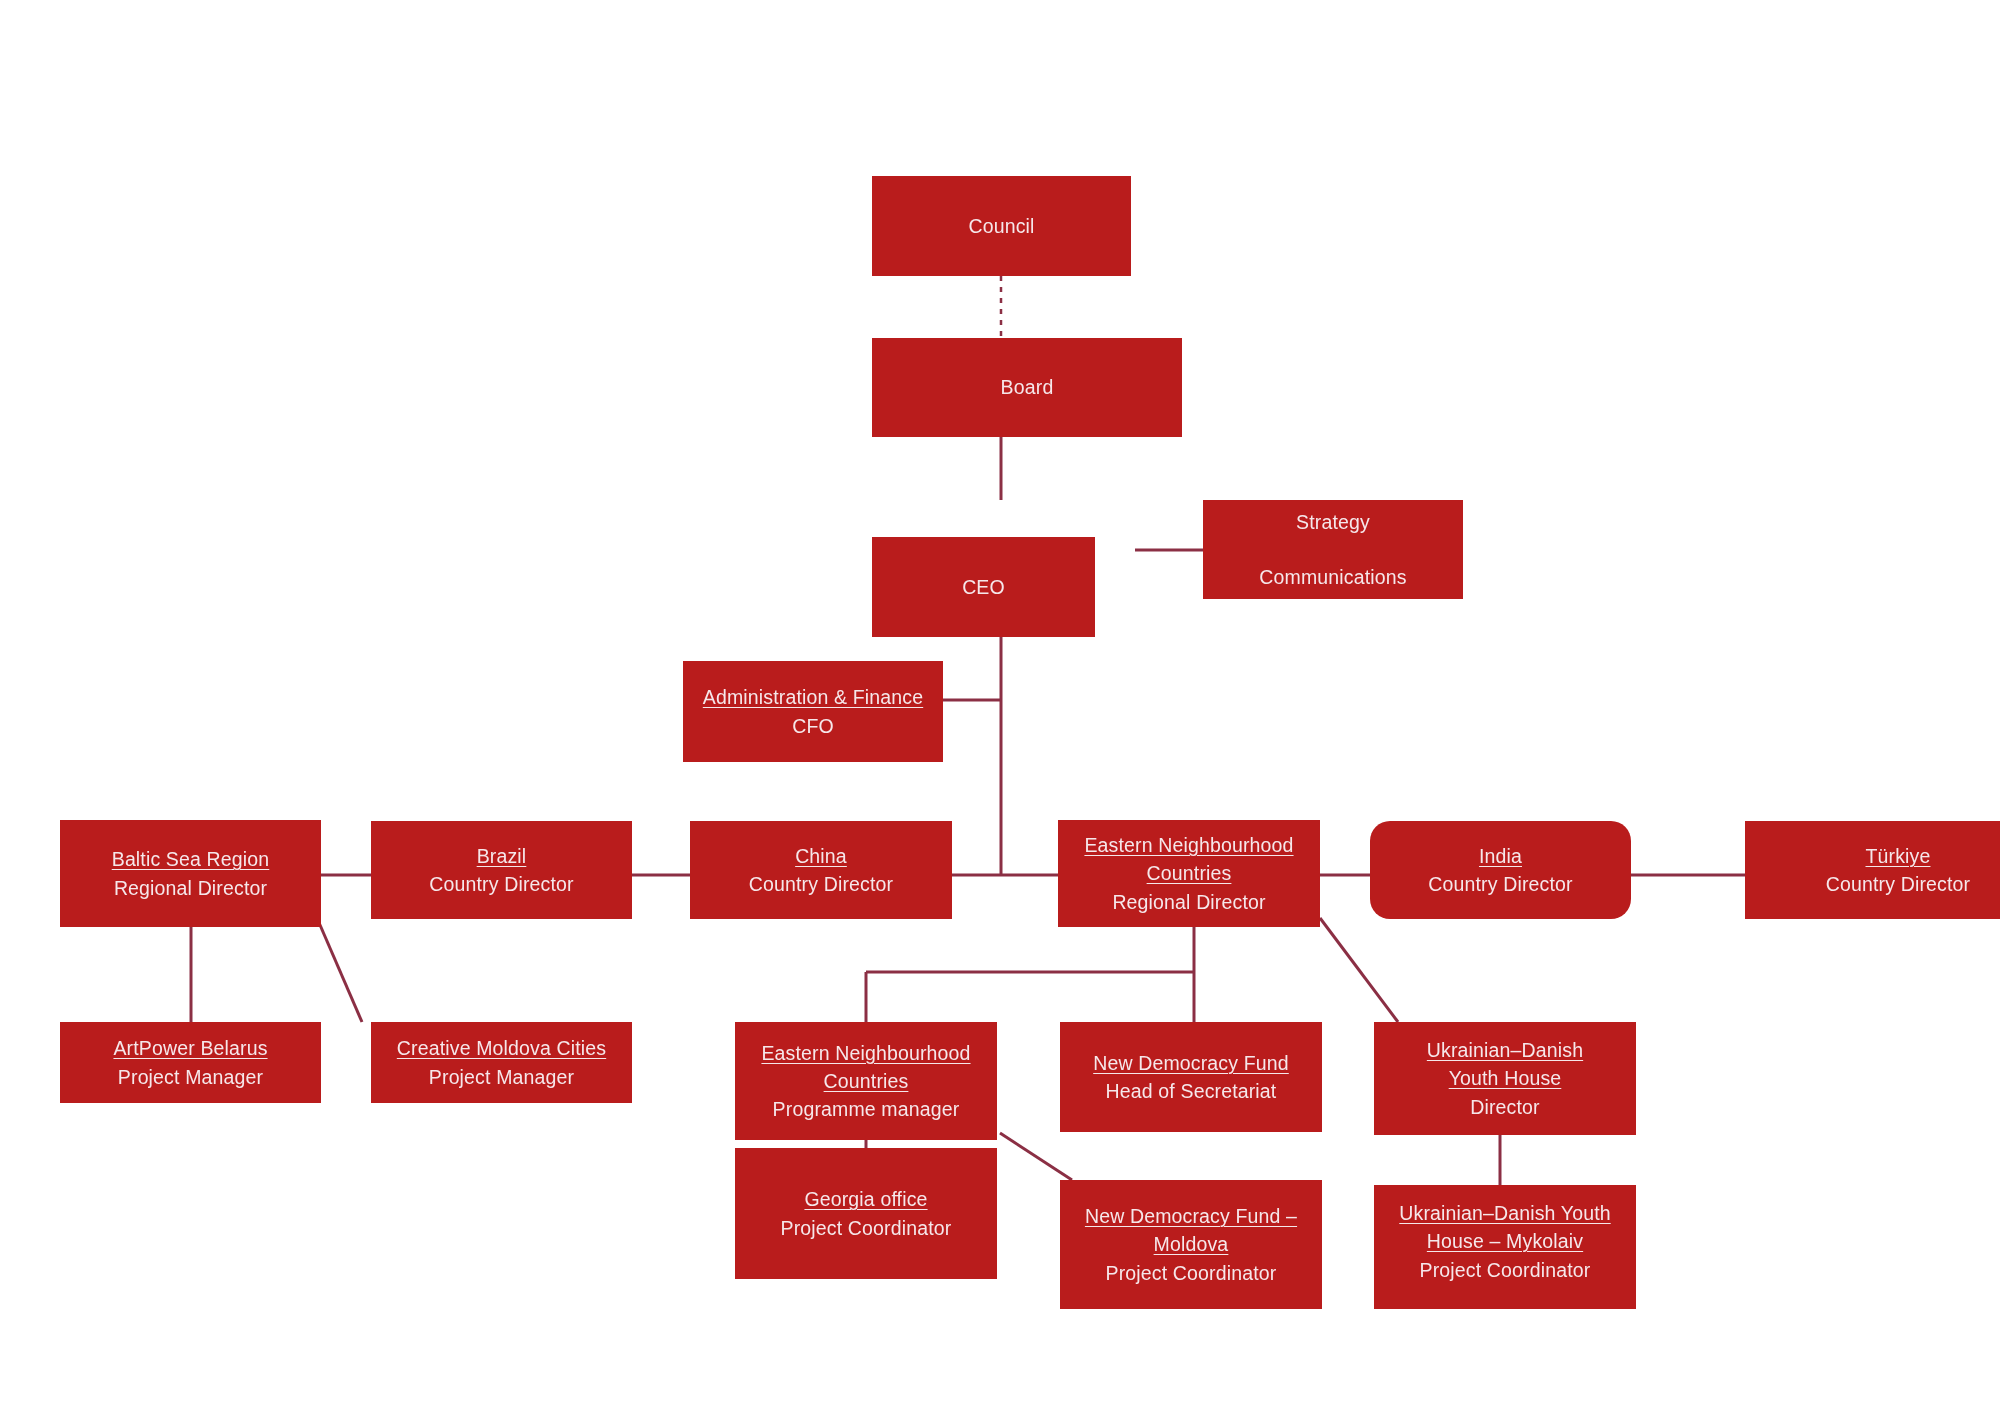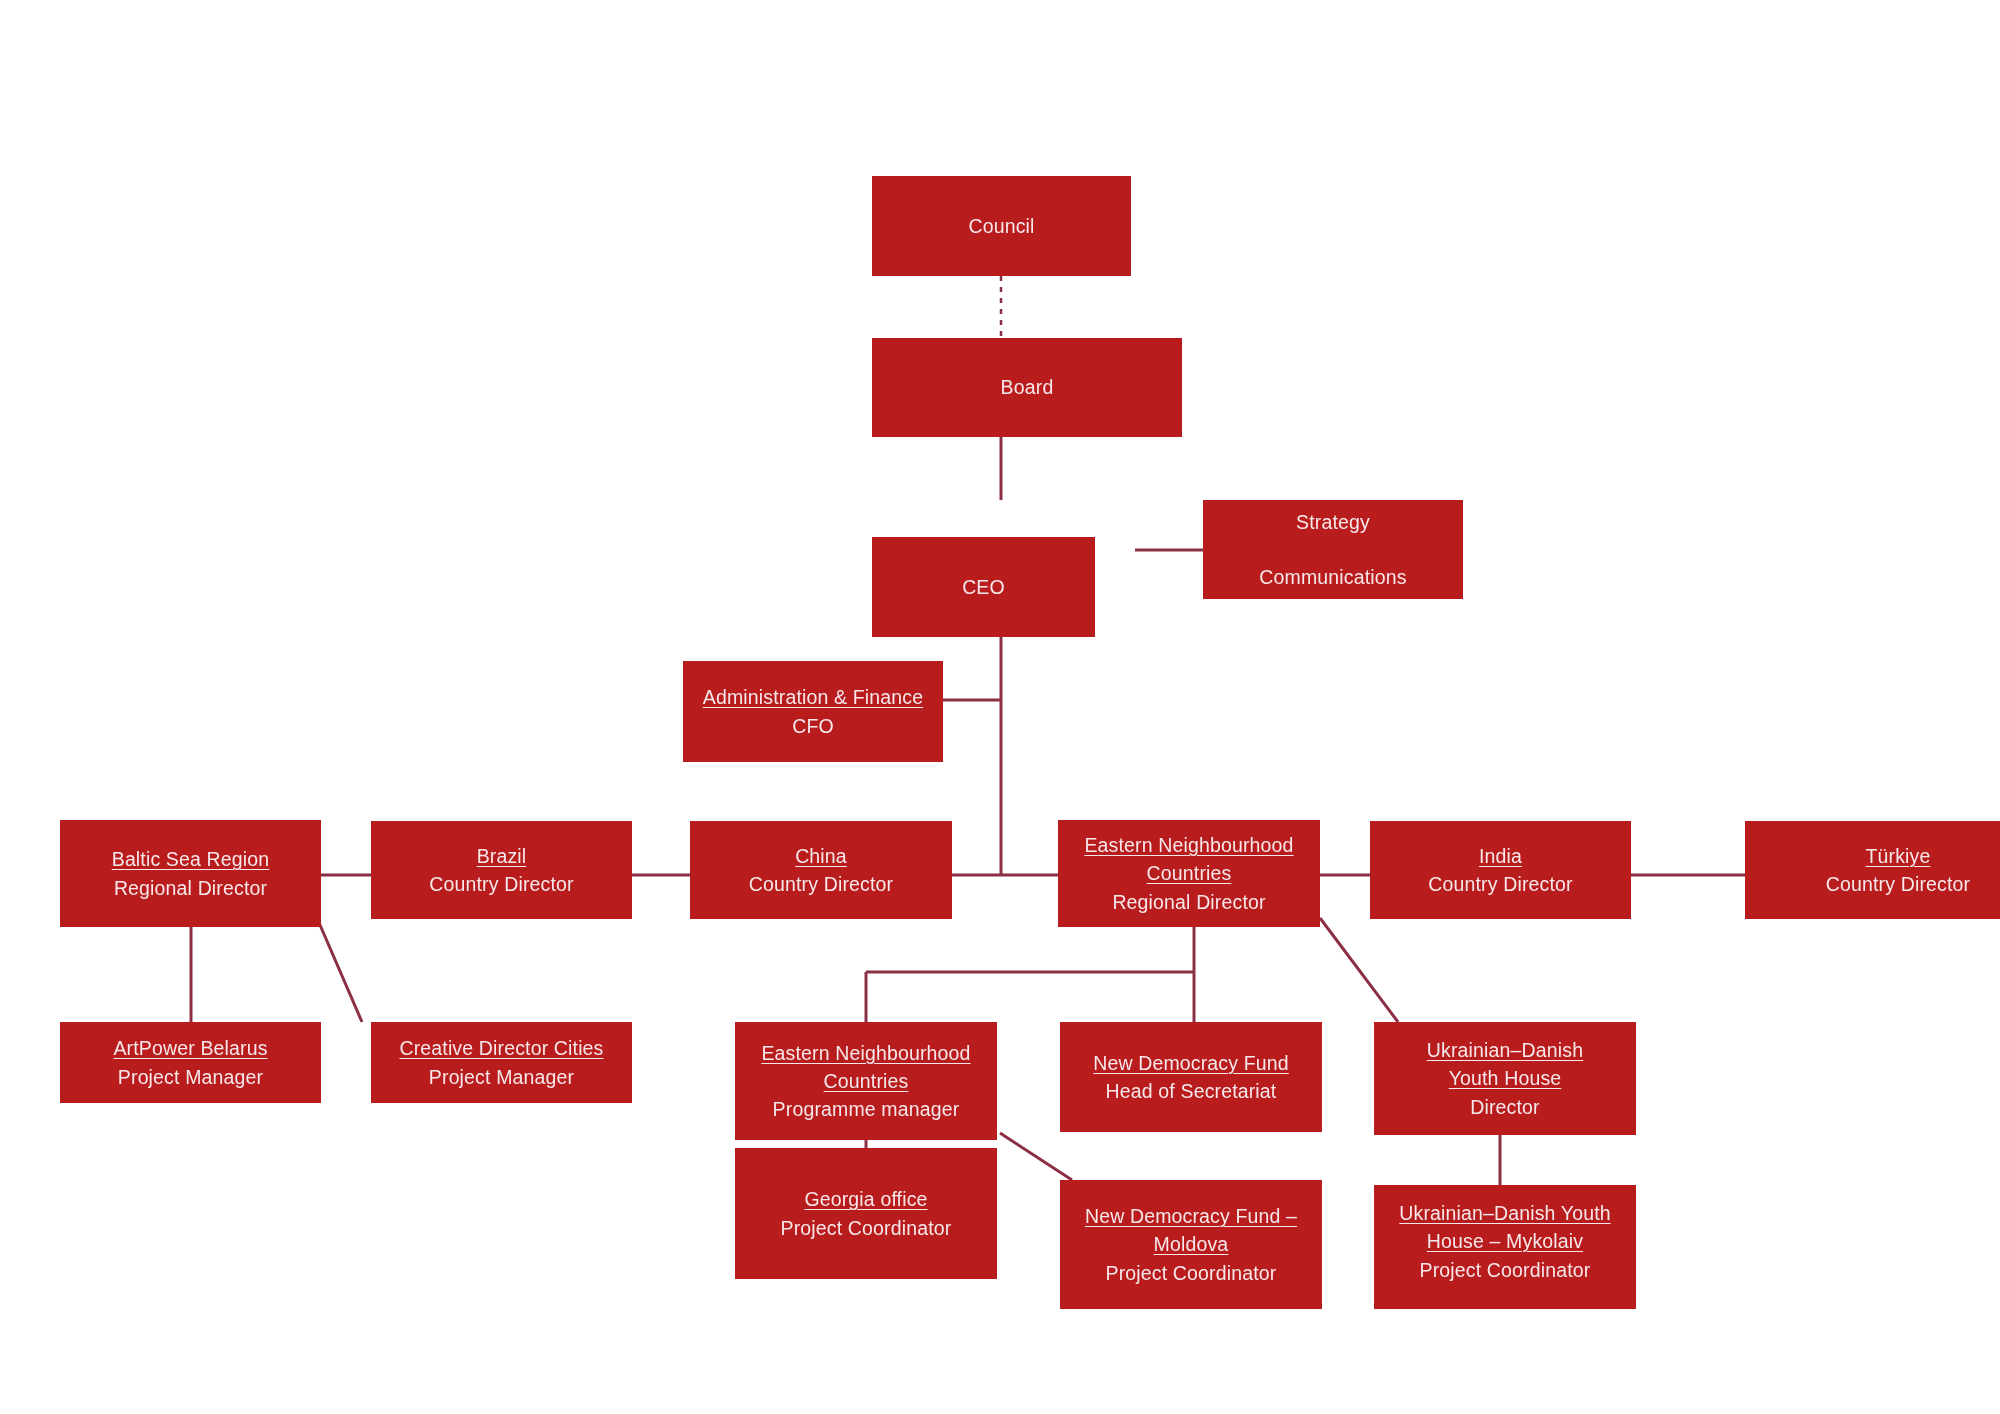--- a/index.html
+++ b/index.html
@@ -129,37 +129,37 @@
   <div class="node" style="left:690px; top:821px; width:262px; height:98px;">
     <div class="title ul">China</div>
     <div class="sub">Country Director</div>
   </div>
 
   <div class="node" style="left:1058px; top:820px; width:262px; height:107px; padding:0 16px;">
     <div class="title ul">Eastern Neighbourhood Countries</div>
     <div class="sub">Regional Director</div>
   </div>
 
-  <div class="node" style="left:1370px; top:821px; width:261px; height:98px;">
+  <div class="node" style="left:1370px; top:821px; width:261px; height:98px;border-radius:20px;">
     <div class="title ul">India</div>
     <div class="sub">Country Director</div>
   </div>
 
   <div class="node" style="left:1745px; top:821px; width:306px; height:98px;">
     <div class="title ul">Türkiye</div>
     <div class="sub">Country Director</div>
   </div>
 
   <div class="node" style="left:60px; top:1022px; width:261px; height:81px;">
     <div class="title ul">ArtPower Belarus</div>
     <div class="sub">Project Manager</div>
   </div>
 
   <div class="node" style="left:371px; top:1022px; width:261px; height:81px;">
-    <div class="title ul">Creative Director Cities</div>
+    <div class="title ul">Creative Moldova Cities</div>
     <div class="sub">Project Manager</div>
   </div>
 
   <div class="node" style="left:735px; top:1022px; width:262px; height:118px; padding:0 16px;">
     <div class="title ul">Eastern Neighbourhood Countries</div>
     <div class="sub">Programme manager</div>
   </div>
 
   <div class="node" style="left:1060px; top:1022px; width:262px; height:110px;">
     <div class="title ul">New Democracy Fund</div>

